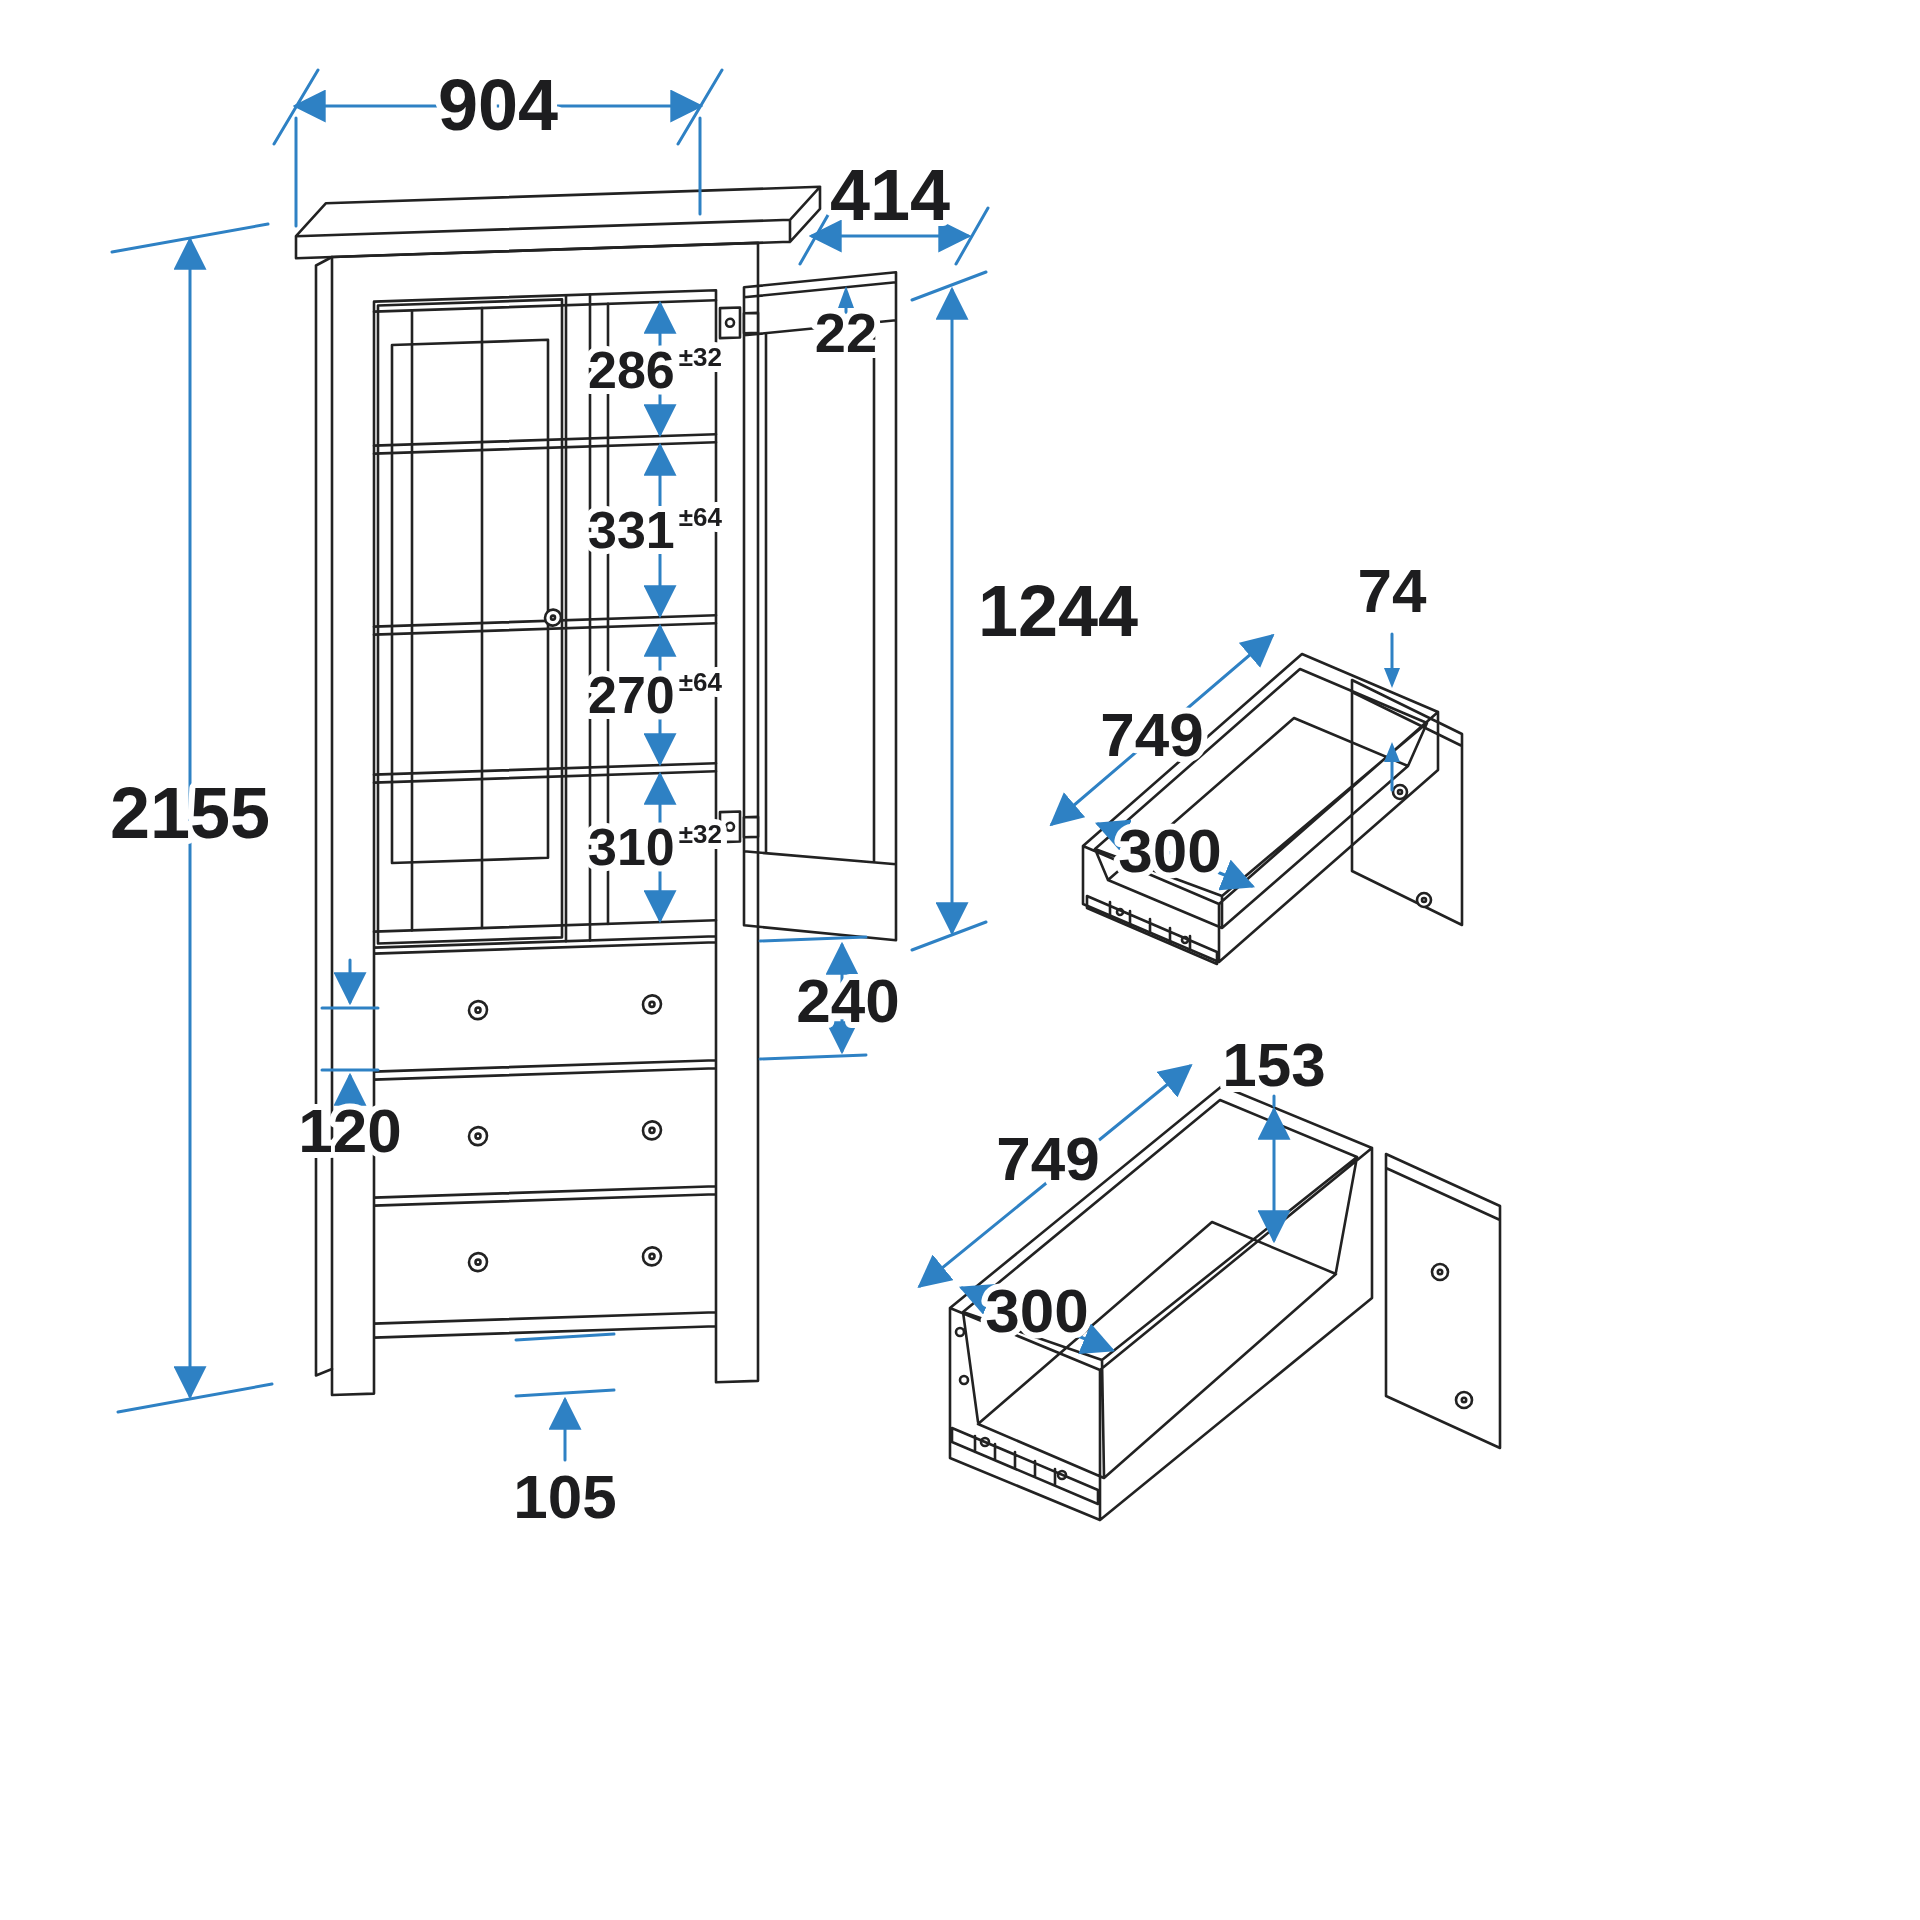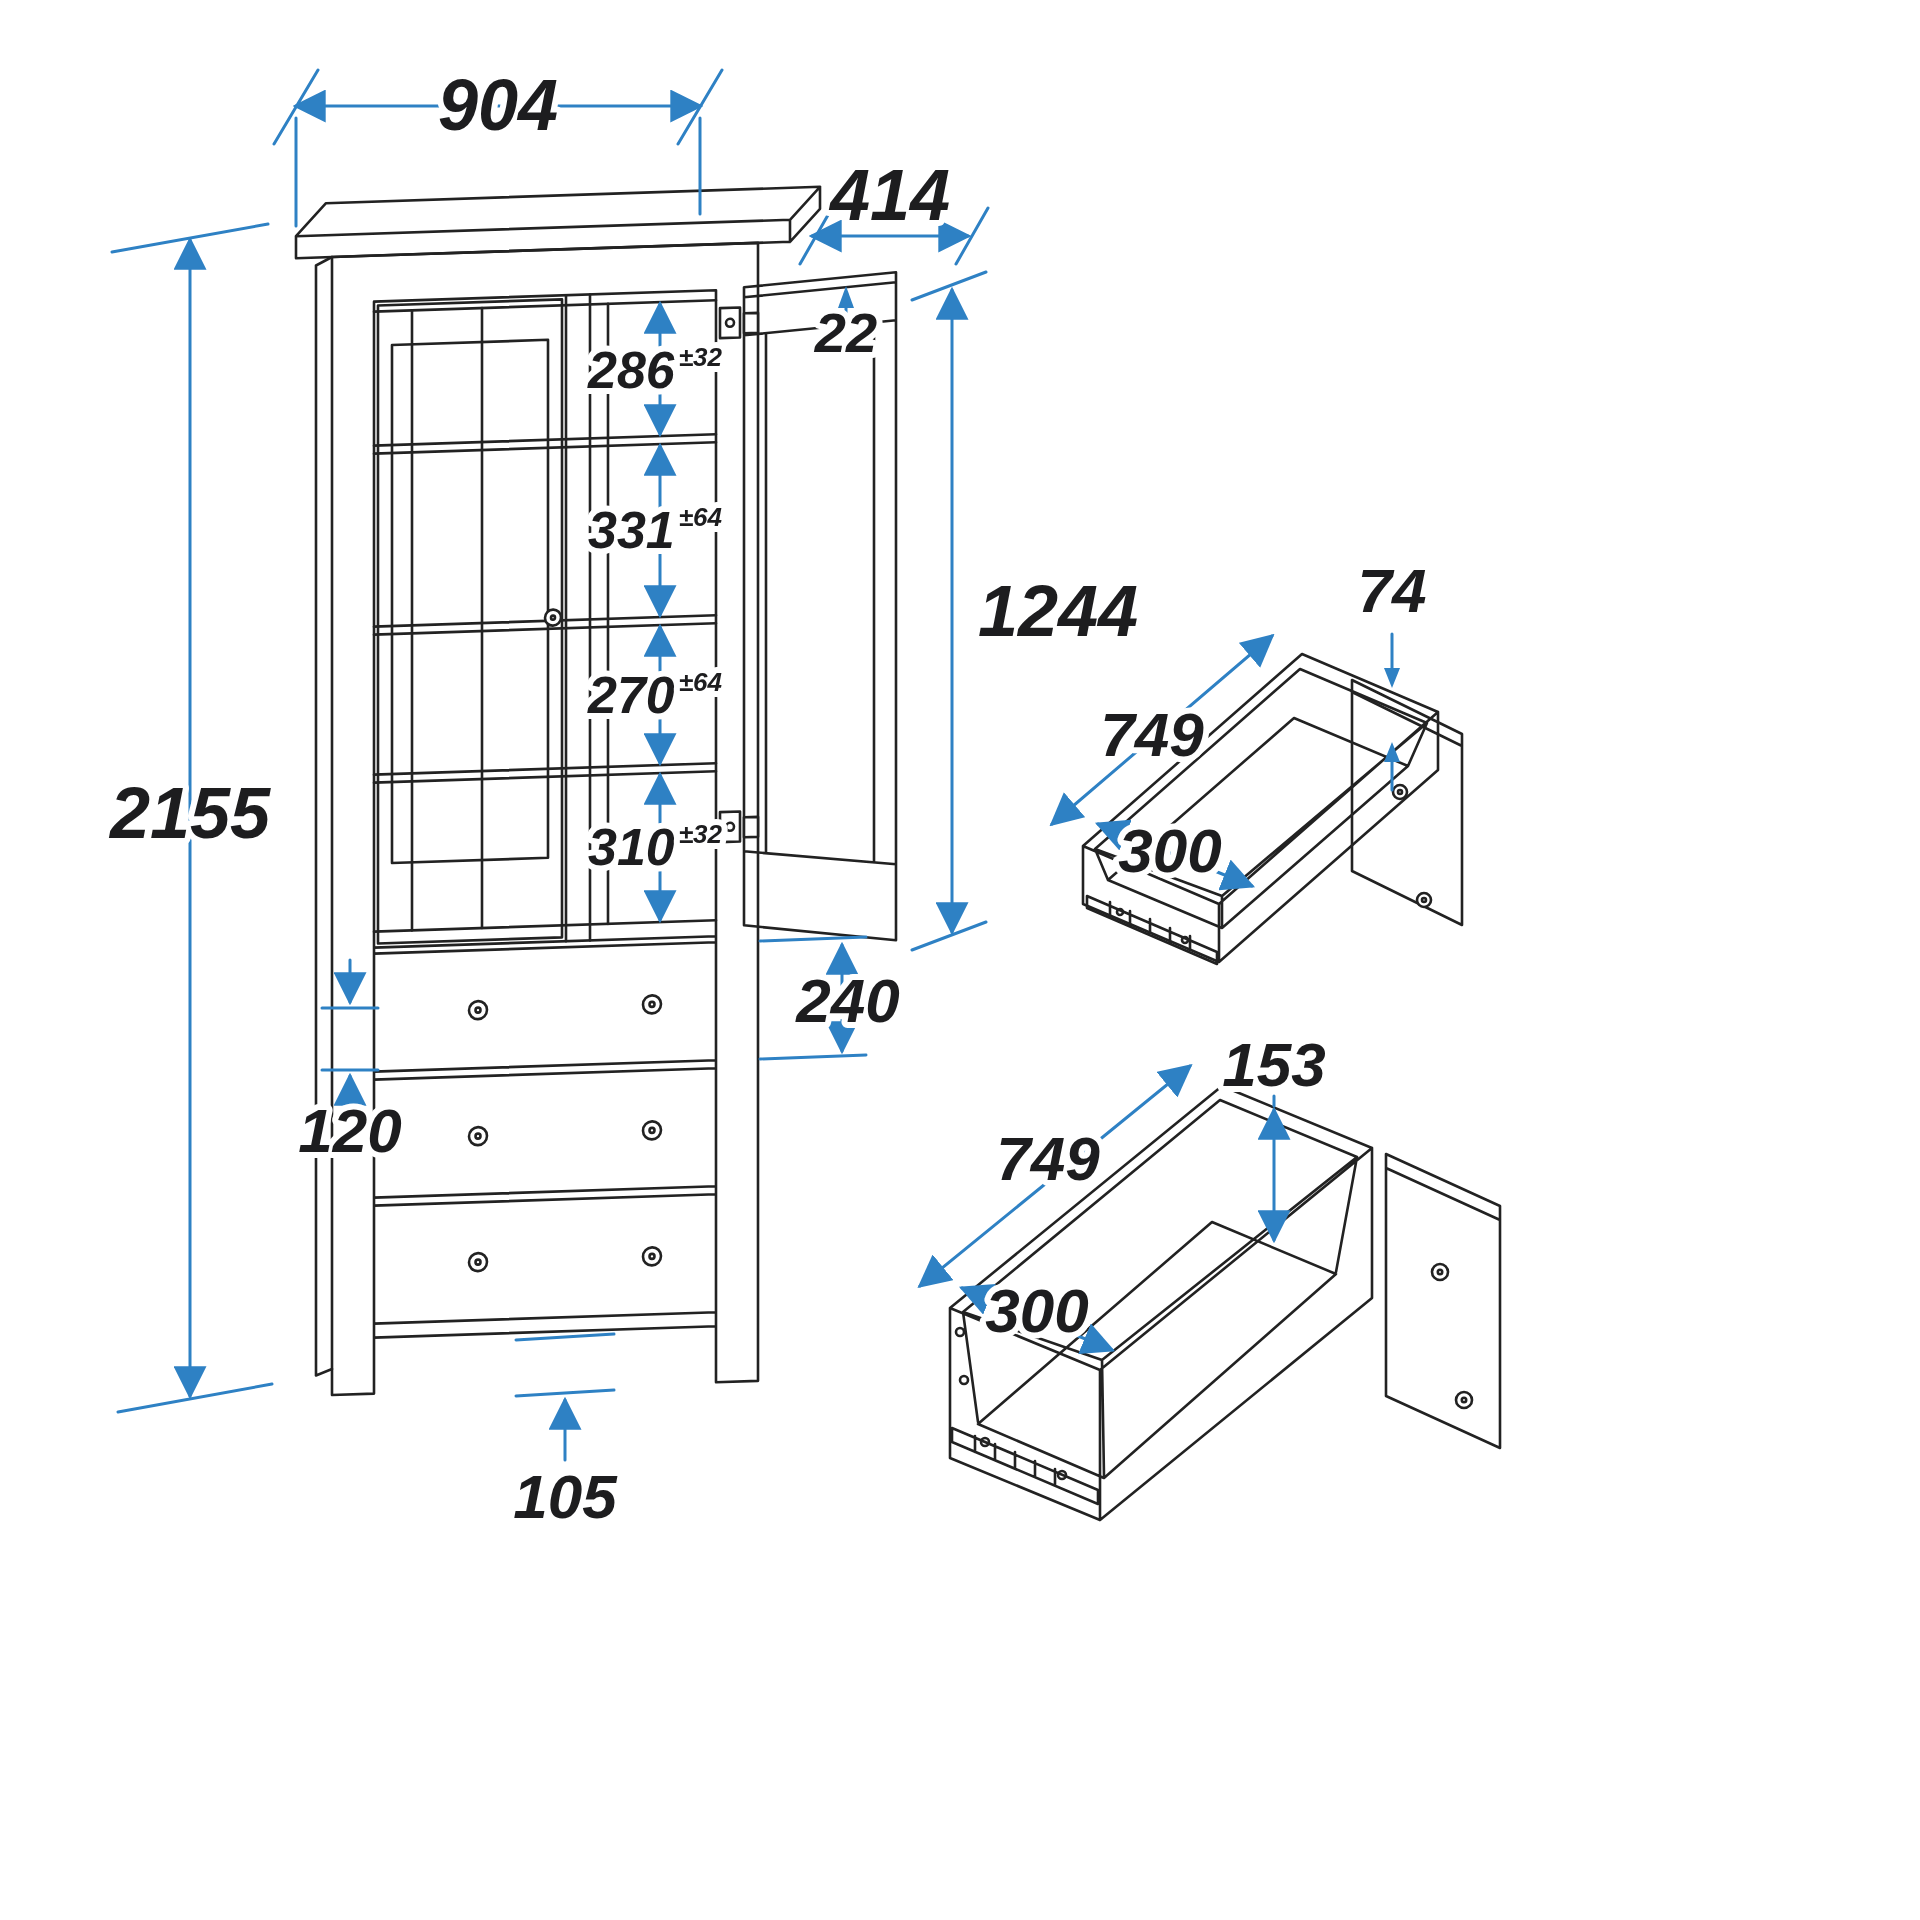--- a/index.html
+++ b/index.html
@@ -1,16 +1,16 @@
 <!DOCTYPE html>
 <html><head>
 <meta charset="utf-8">
 <style>
   html,body{margin:0;padding:0;background:#ffffff;}
-  .canvas{width:1920px;height:1920px;background:#ffffff;position:relative;overflow:hidden;font-style:italic;}
+  .canvas{width:1920px;height:1920px;background:#ffffff;position:relative;overflow:hidden;}
   svg{display:block;width:1920px;height:1920px;}
   .k{fill:none;stroke-width:2.6;stroke-linecap:round;stroke-linejoin:round;}
   .b{fill:none;stroke-width:3;stroke-linecap:round;}
   .dim{marker-start:url(#ar);marker-end:url(#ar);}
   .dime{marker-end:url(#ar);}
   .knob{fill:#ffffff;}
   .hw{fill:#ffffff;}
   text{font-family:"Liberation Sans","DejaVu Sans",sans-serif;font-weight:600;
        fill:#1d1d1f;stroke:#ffffff;stroke-width:12px;stroke-linejoin:round;
        paint-order:stroke;text-anchor:middle;}

